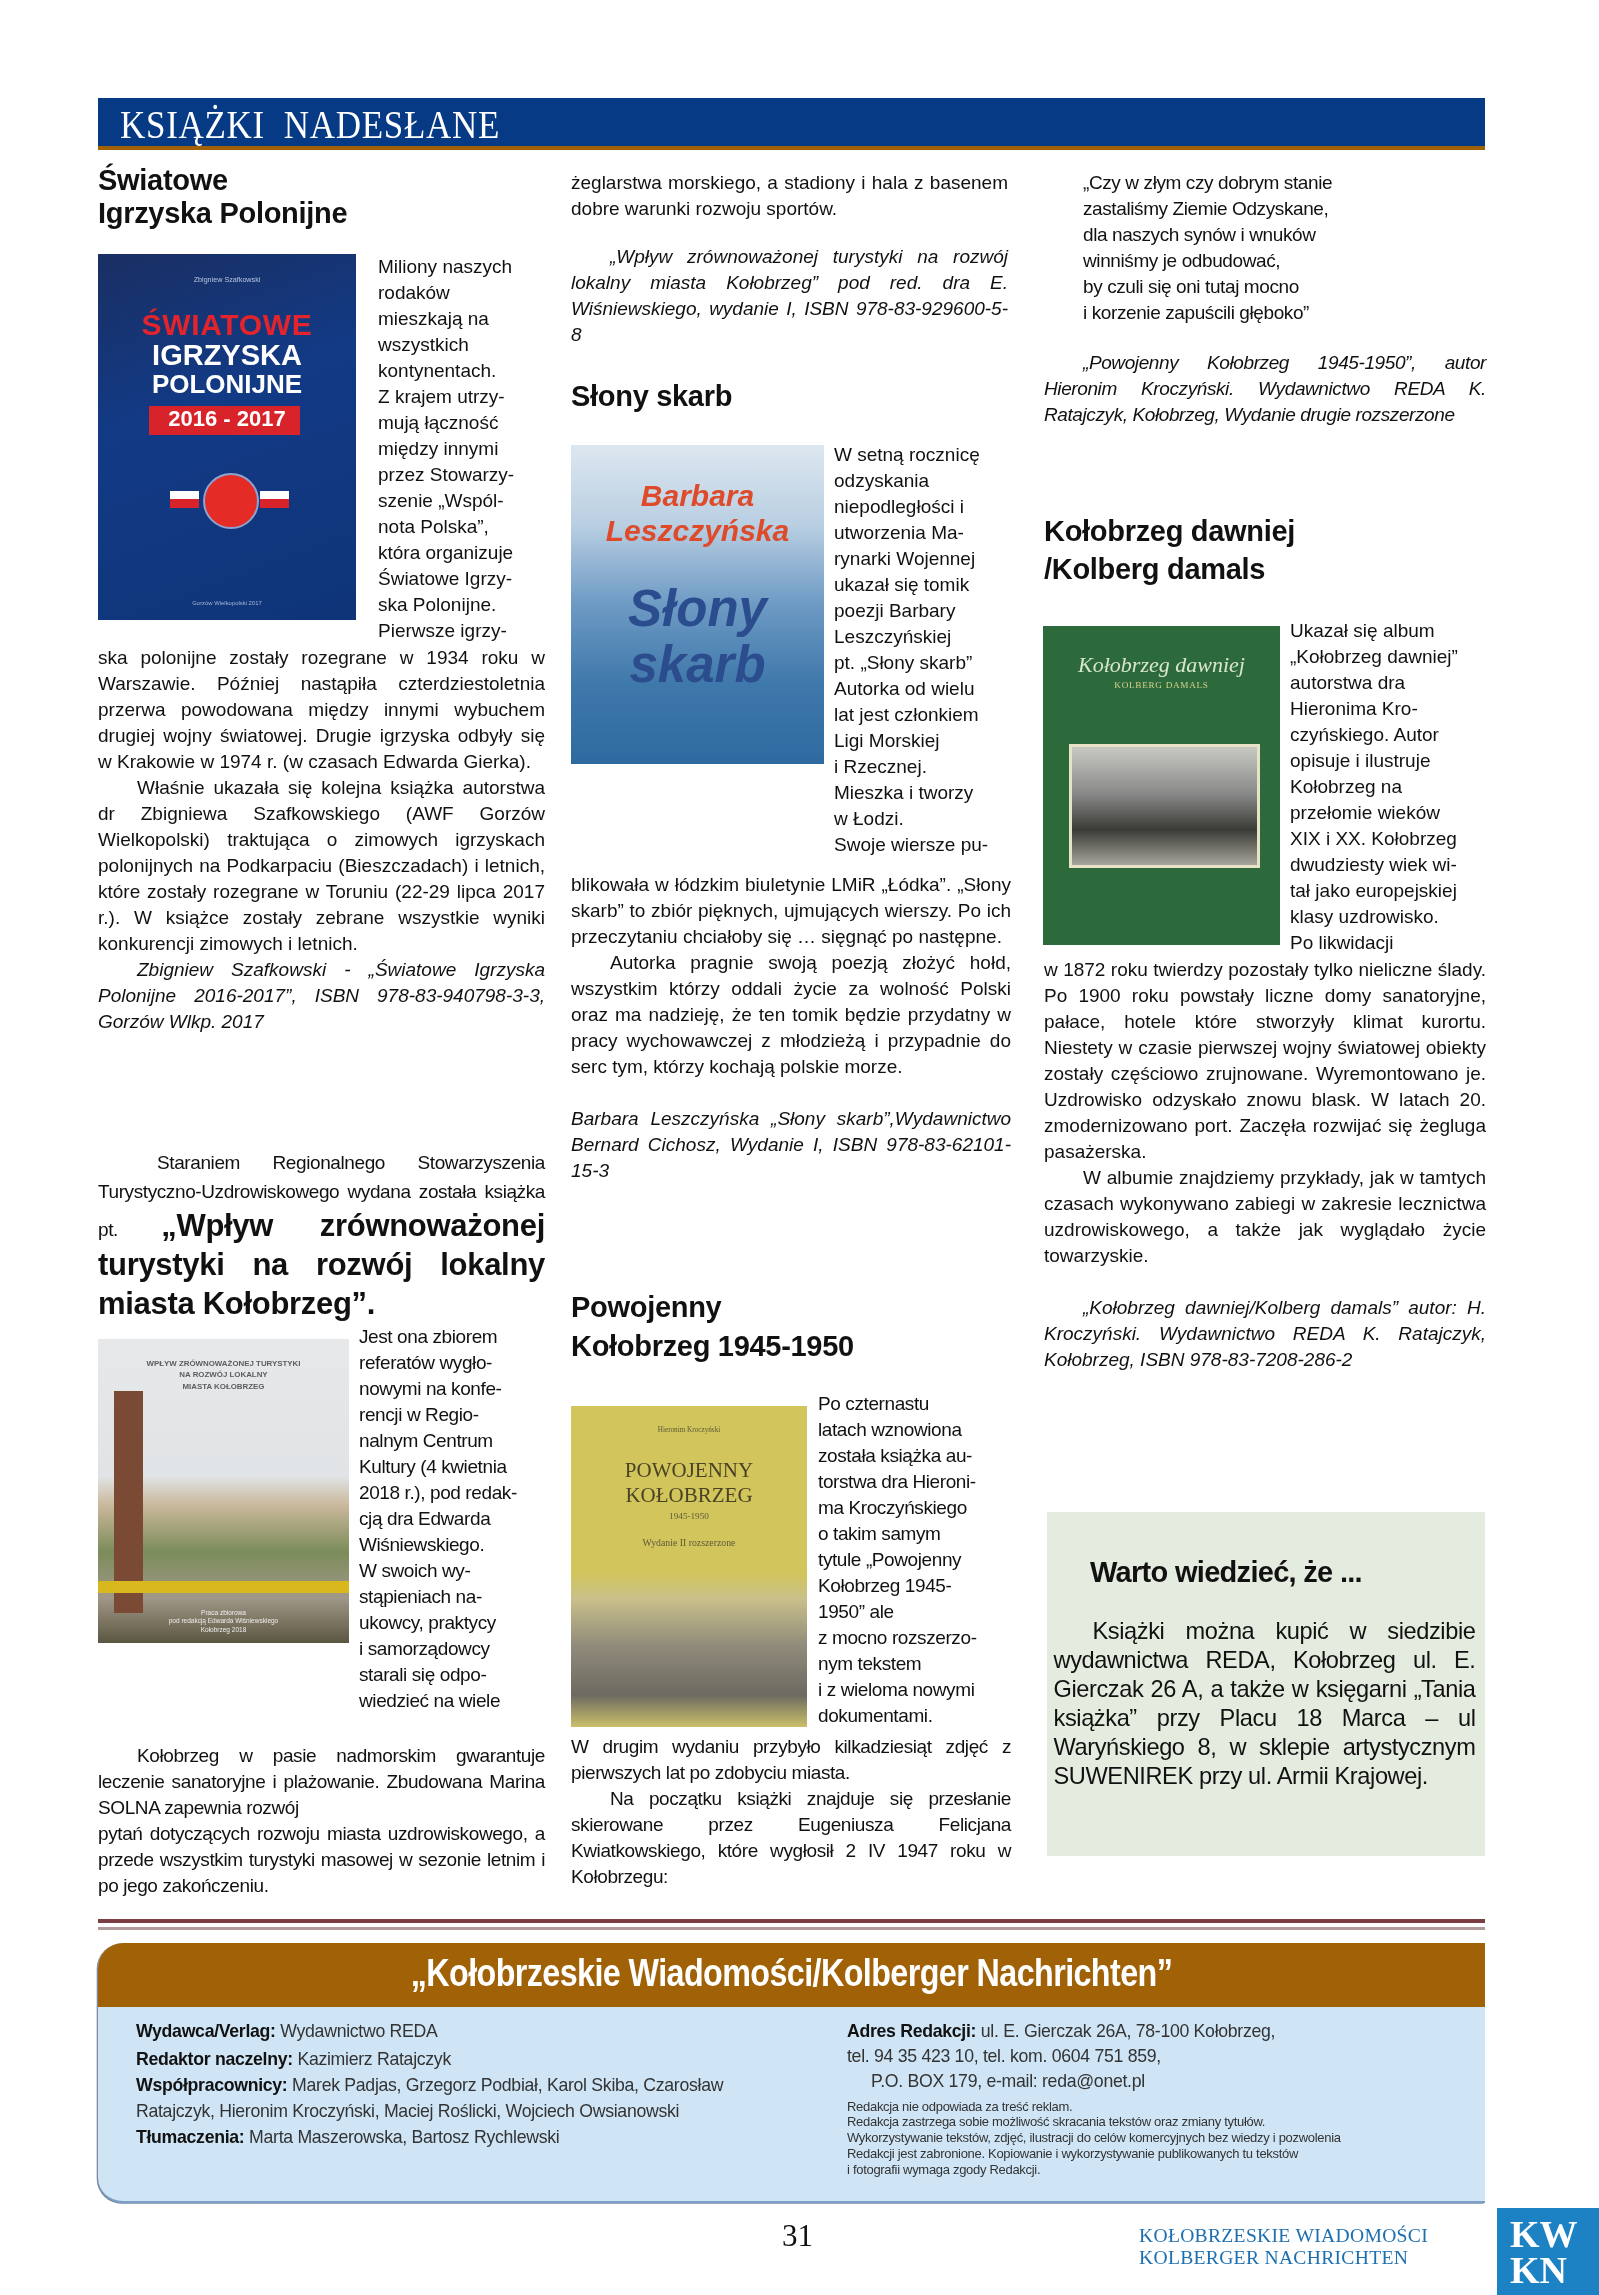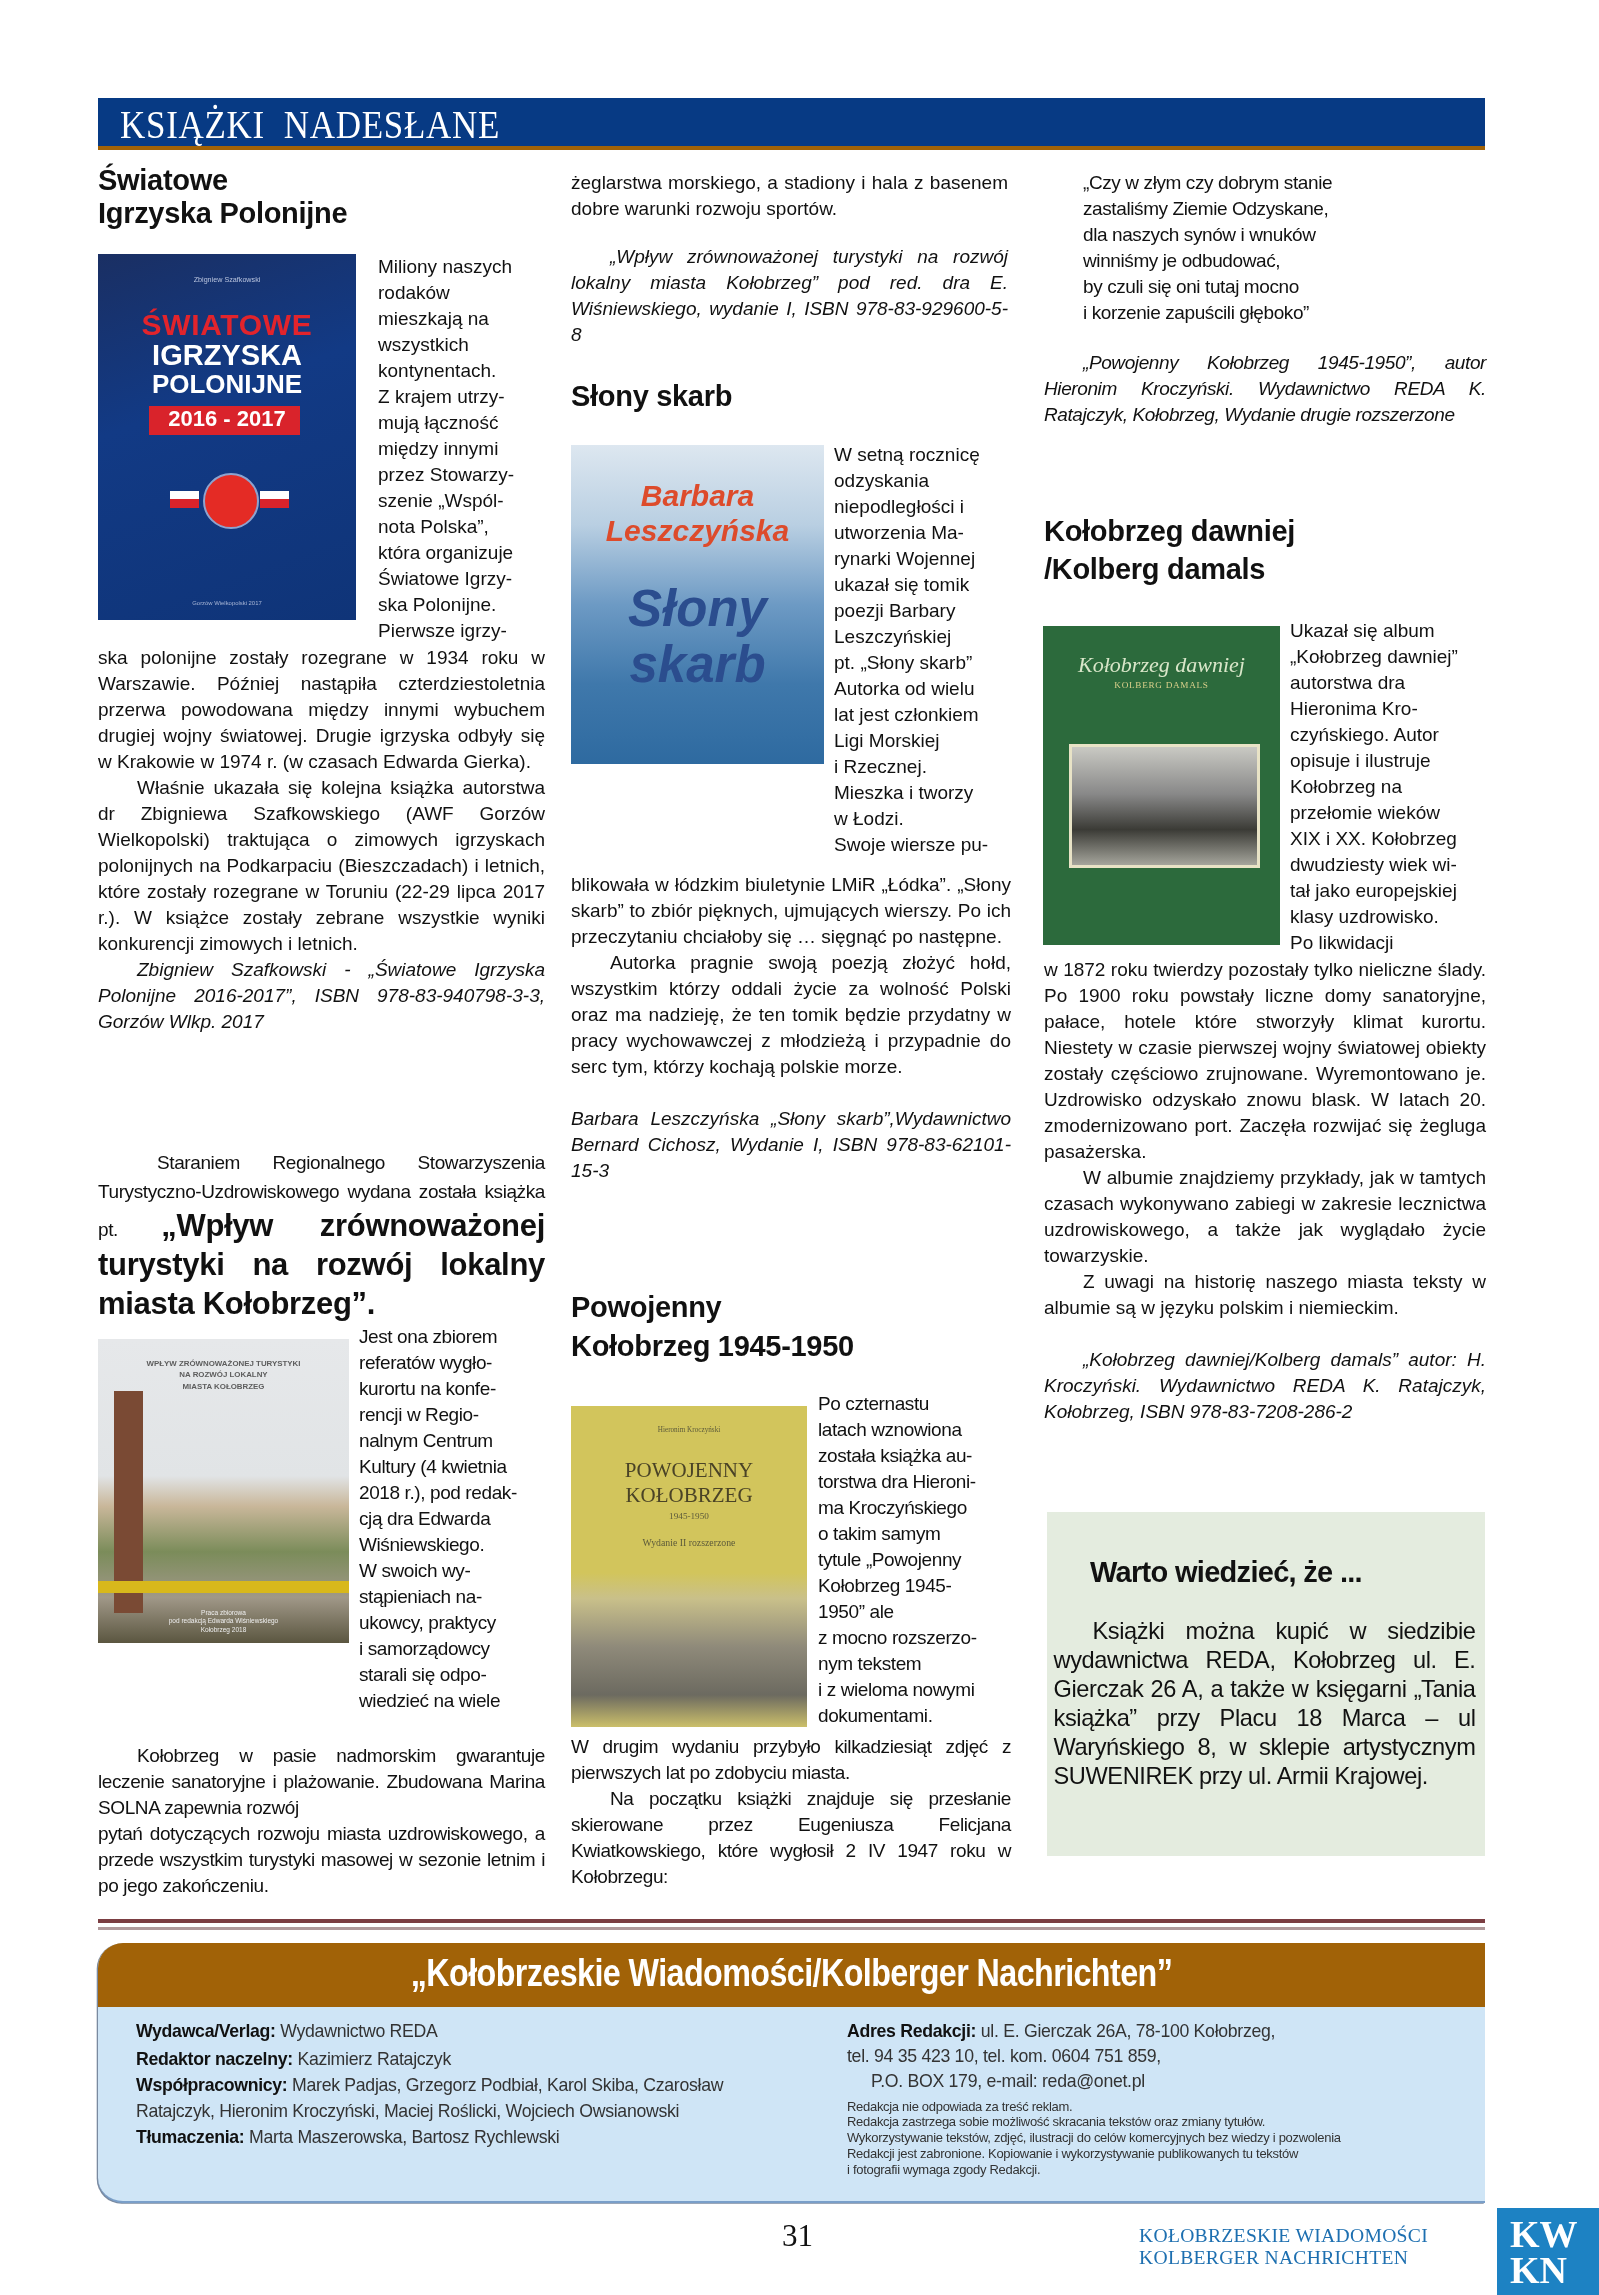--- a/index.html
+++ b/index.html
@@ -90,21 +90,21 @@
   <div style="position:absolute; left:16.4px; top:52px; width:29px; height:222px; background:#7a4a34;"></div>
   <div style="position:absolute; left:0; top:242px; width:251px; height:11.8px; background:#d8b81c;"></div>
   <div class="cv-text" style="top:270px; font-size:6.5px; color:#eee;">Praca zbiorowa</div>
   <div class="cv-text" style="top:278px; font-size:6.5px; color:#eee;">pod redakcją Edwarda Wiśniewskiego</div>
   <div class="cv-text" style="top:287px; font-size:6.5px; color:#eee;">Kołobrzeg 2018</div>
 </div>
 
 <div class="col p narrow" style="left:359px; top:1324px; width:186px; text-align:left;" id="wp-side">
     <div class="ln">Jest ona zbiorem</div>
     <div class="ln">referatów wygło-</div>
-    <div class="ln">kurortu na konfe-</div>
+    <div class="ln">nowymi na konfe-</div>
     <div class="ln">rencji w Regio-</div>
     <div class="ln">nalnym Centrum</div>
     <div class="ln">Kultury (4 kwietnia</div>
     <div class="ln">2018 r.), pod redak-</div>
     <div class="ln">cją dra Edwarda</div>
     <div class="ln">Wiśniewskiego.</div>
     <div class="ln">W swoich wy-</div>
     <div class="ln">stąpieniach na-</div>
     <div class="ln">ukowcy, praktycy</div>
     <div class="ln">i samorządowcy</div>
@@ -226,21 +226,20 @@
     <div class="ln">XIX i XX. Kołobrzeg</div>
     <div class="ln">dwudziesty wiek wi-</div>
     <div class="ln">tał jako europejskiej</div>
     <div class="ln">klasy uzdrowisko.</div>
     <div class="ln">Po likwidacji</div>
   </div>
 
 <div class="col" style="left:1044px; top:957px; width:442px;">
   <p class="p">w 1872 roku twierdzy pozostały tylko nieliczne ślady. Po 1900 roku powstały liczne domy sanatoryjne, pałace, hotele które stworzyły klimat kurortu. Niestety w czasie pierwszej wojny światowej obiekty zostały częściowo zrujnowane. Wyremontowano je. Uzdrowisko odzyskało znowu blask. W latach 20. zmodernizowano port. Zaczęła rozwijać się żegluga pasażerska.</p>
   <p class="p ind">W albumie znajdziemy przykłady, jak w tamtych czasach wykonywano zabiegi w zakresie lecznictwa uzdrowiskowego, a także jak wyglądało życie towarzyskie.</p>
-  <p class="p ind">Z uwagi na historię naszego miasta teksty w albumie są w języku polskim i niemieckim.</p>
   <p class="p ind it" style="margin-top:26px;">„Kołobrzeg dawniej/Kolberg damals” autor: H. Kroczyński. Wydawnictwo REDA K. Ratajczyk, Kołobrzeg, ISBN 978-83-7208-286-2</p>
 </div>
 
 <div class="tip-box">
   <div style="position:absolute; left:43px; top:44px; font-weight:bold; font-size:29px; letter-spacing:-0.7px;">Warto wiedzieć, że ...</div>
   <p class="p ind narrow" style="position:absolute; left:6.5px; top:105px; width:422px; font-size:23.6px; line-height:29px;">Książki można kupić w siedzibie wydawnictwa REDA, Kołobrzeg ul. E. Gierczak 26 A, a także w księgarni „Tania książka” przy Placu 18 Marca – ul Waryńskiego 8, w sklepie artystycznym SUWENIREK przy ul. Armii Krajowej.</p>
 </div>
 
 <div class="footer-rule1"></div>
 <div class="footer-rule2"></div>

